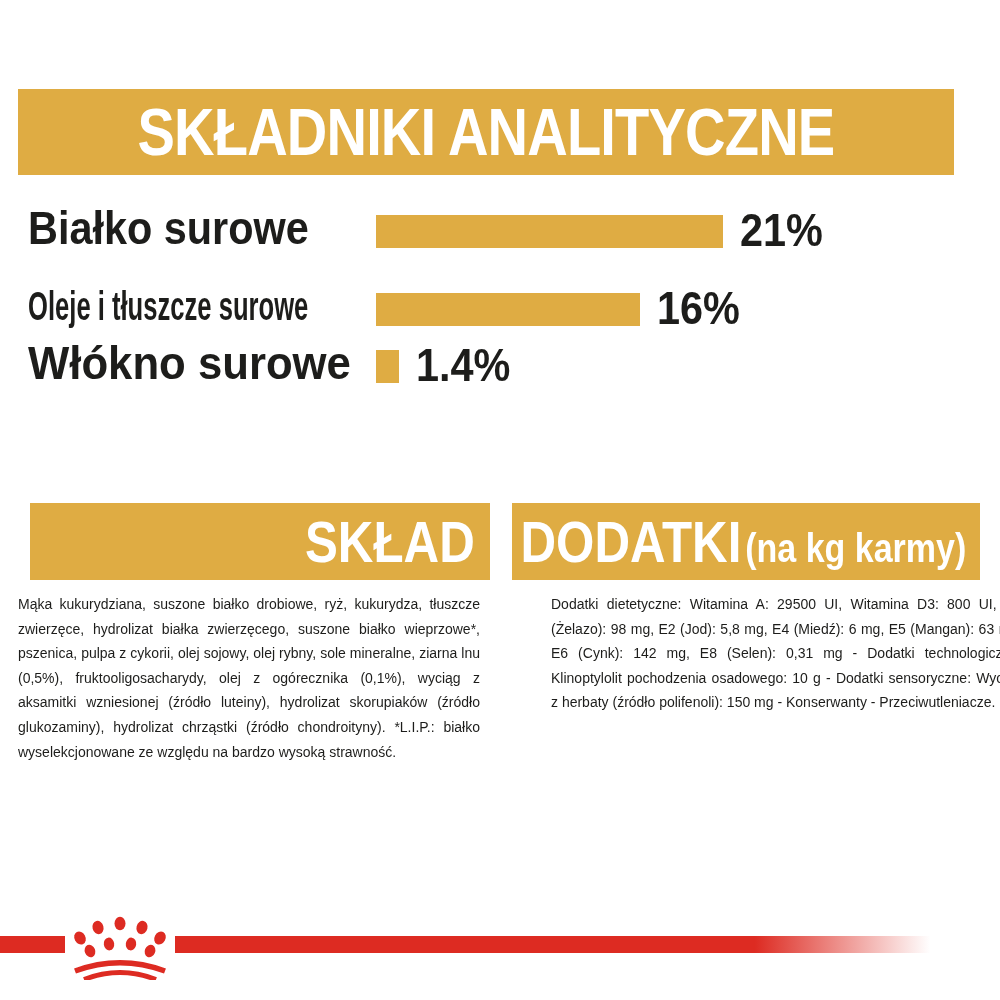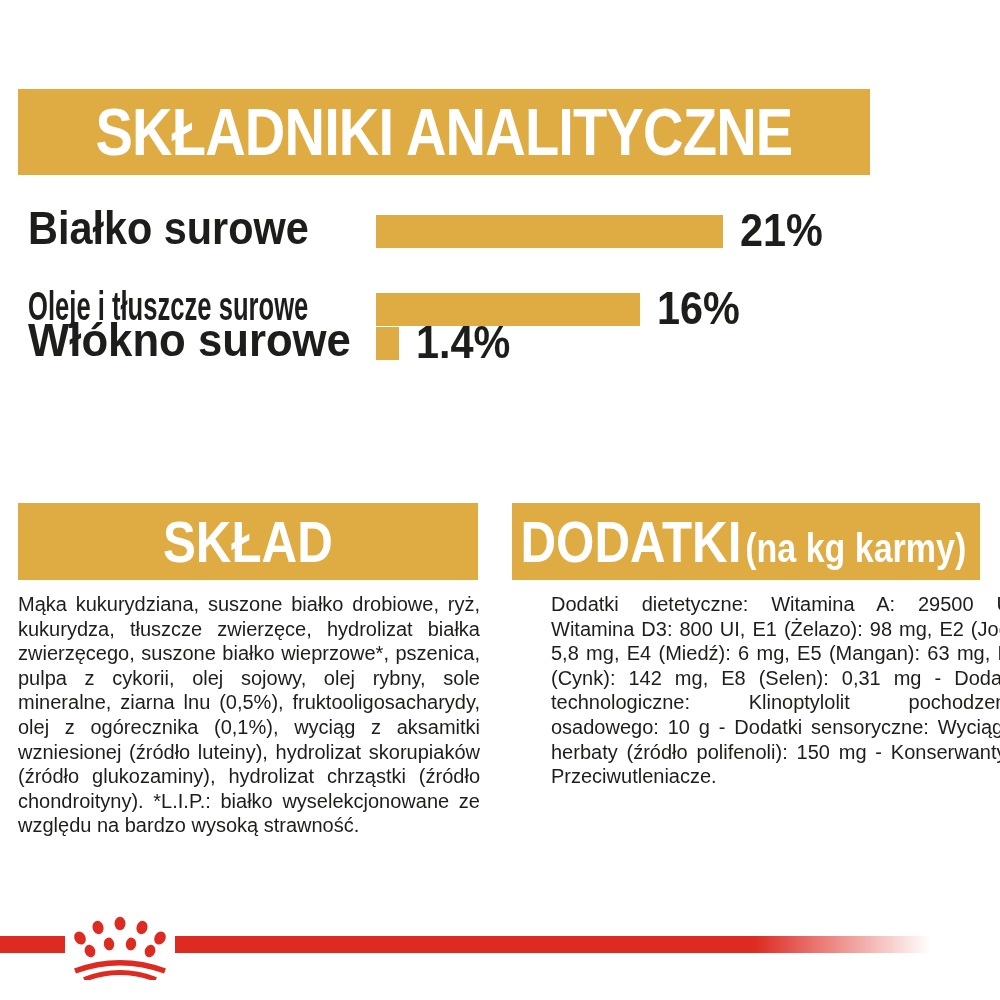--- a/index.html
+++ b/index.html
@@ -2,49 +2,49 @@
 <html style="--gold: #DFAC43; --red: #DD2B22; --text: #1D1D1B;"><head>
 <meta charset="utf-8">
 <style>
   :root { --gold:#DFAC43; --red:#DD2B22; --text:#1D1D1B; }
   * { margin:0; padding:0; box-sizing:border-box; }
   html,body { width:1000px; height:1000px; background:#fff; overflow:hidden;
     font-family:"Liberation Sans","DejaVu Sans",sans-serif; }
   .abs { position:absolute; }
 
   
-  .top-banner { left:18px; top:89px; width:852px; height:86px; background:var(--gold);
+  .top-banner { left:18px; top:89px; width:936px; height:86px; background:var(--gold);
     display:flex; align-items:center; justify-content:center; }
   .top-banner h1 { color:#fff; font-size:66px; font-weight:bold; white-space:nowrap;
     transform:scaleX(0.85); letter-spacing:-1px; }
 
   
   .chart-row { left:0; width:1000px; height:33px; }
   .row-label { position:absolute; left:28px; top:50%; transform-origin:left center;
     font-weight:bold; color:var(--text); white-space:nowrap; line-height:0; }
   .row-1 .row-label { font-size:46px; transform:translateY(-4px) scaleX(0.90); }
   .row-2 .row-label { font-size:40px; transform:translateY(-4px) scaleX(0.64); }
   .row-3 .row-label { font-size:46px; transform:translateY(-4px) scaleX(0.95); }
   .bar { position:absolute; left:376px; top:0; height:33px; background:var(--gold); }
   .pct { position:absolute; top:50%; font-size:46px; font-weight:bold; color:var(--text);
     transform-origin:left center; transform:translateY(-2px) scaleX(0.9);
     white-space:nowrap; line-height:0; }
 
   
   .sec-banner { top:503px; height:77px; background:var(--gold); color:#fff; }
-  .sklad-banner { left:18px; width:460px; display:flex; align-items:center; justify-content:center; }
+  .sklad-banner { left:30px; width:460px; display:flex; align-items:center; justify-content:flex-end; }
   .sklad-banner h2 { font-size:58px; font-weight:bold; transform:scaleX(0.85); white-space:nowrap; }
   .dodatki-banner { left:512px; width:468px; display:flex; align-items:center; }
   .dodatki-banner .hwrap { transform-origin:left center; transform:scaleX(0.85);
     white-space:nowrap; padding-left:10px; }
   .dodatki-banner .big { font-size:58px; font-weight:bold; }
   .dodatki-banner .small { font-size:40px; font-weight:bold; }
 
   
-  .body-text { top:592px; font-size:20px; line-height:24.6px; color:var(--text);
+  .body-text { top:592px; font-size:14px; line-height:24.6px; color:var(--text);
     text-align:justify; }
   .sklad-text { left:18px; width:462px; }
   .dodatki-text { left:512px; width:471px;margin-left:39px; }
 
   
   .stripe-left { left:0; top:936px; width:65px; height:17px; background:var(--red); }
   .stripe-right { left:175px; top:936px; width:763px; height:17px;
     background:linear-gradient(90deg, var(--red) 76%, rgba(221,43,34,0) 99%); }
   .crown { left:70px; top:916px; width:100px; height:64px; color:var(--red); }
 </style>
@@ -60,21 +60,21 @@
   <div class="bar" style="width: 347px; background: rgb(223, 172, 67);"></div>
   <div class="pct" style="left: 740px;">21%</div>
 </div>
 
 <div class="abs chart-row row-2" style="top:293px">
   <div class="row-label">Oleje i tłuszcze surowe</div>
   <div class="bar" style="width: 264px; background: rgb(223, 172, 67);"></div>
   <div class="pct" style="left: 657px;">16%</div>
 </div>
 
-<div class="abs chart-row row-3" style="top:327px">
+<div class="abs chart-row row-3" style="top:350px">
   <div class="row-label">Włókno surowe</div>
   <div class="bar" style="width: 23px; background: rgb(223, 172, 67);"></div>
   <div class="pct" style="left: 416px;">1.4%</div>
 </div>
 
 <div class="abs sec-banner sklad-banner">
   <h2>SKŁAD</h2>
 </div>
 
 <div class="abs sec-banner dodatki-banner">

